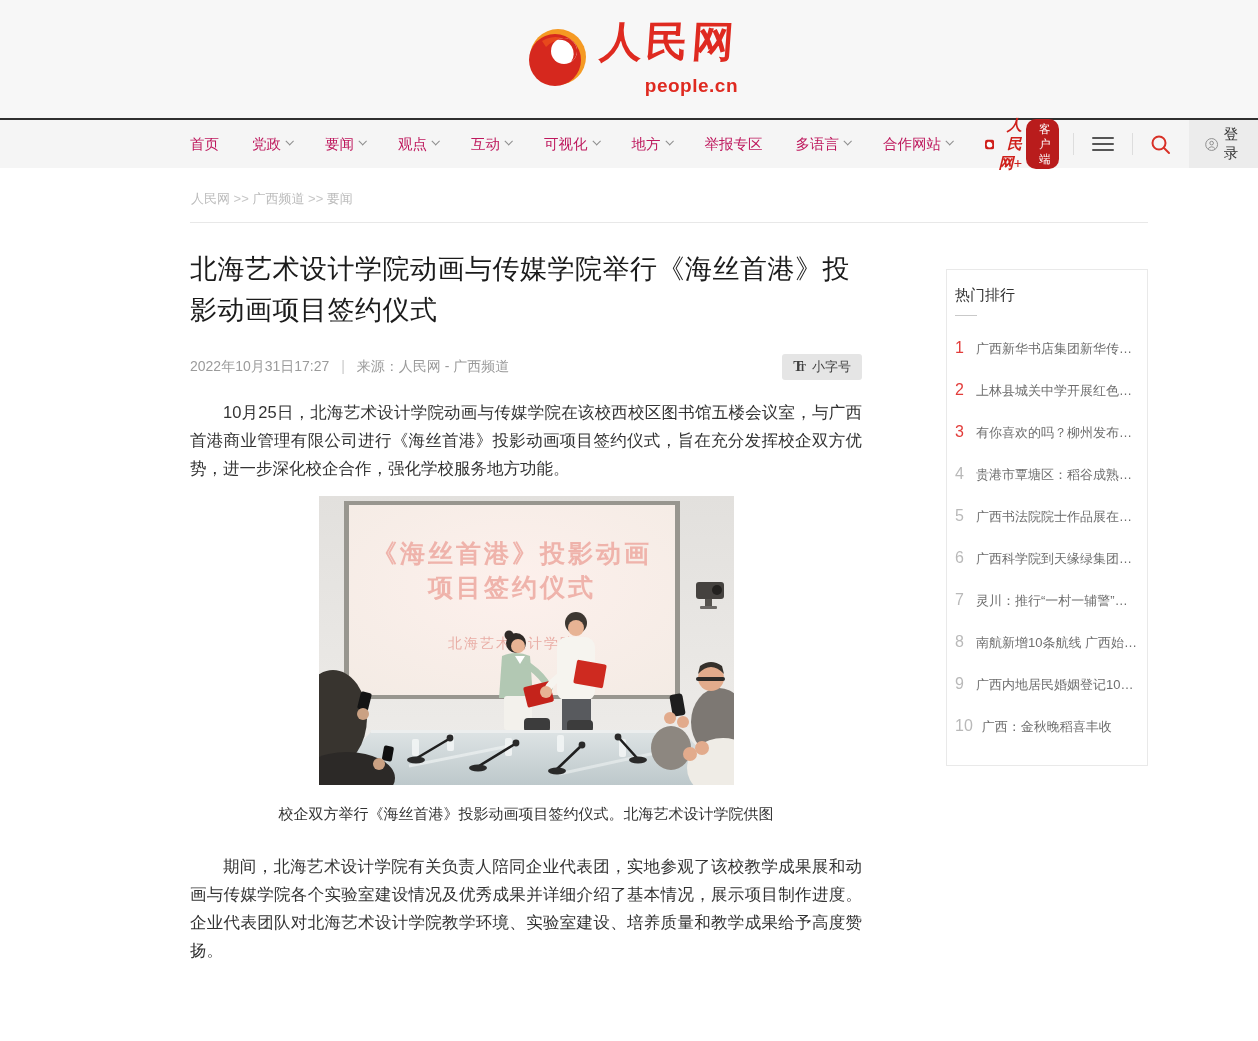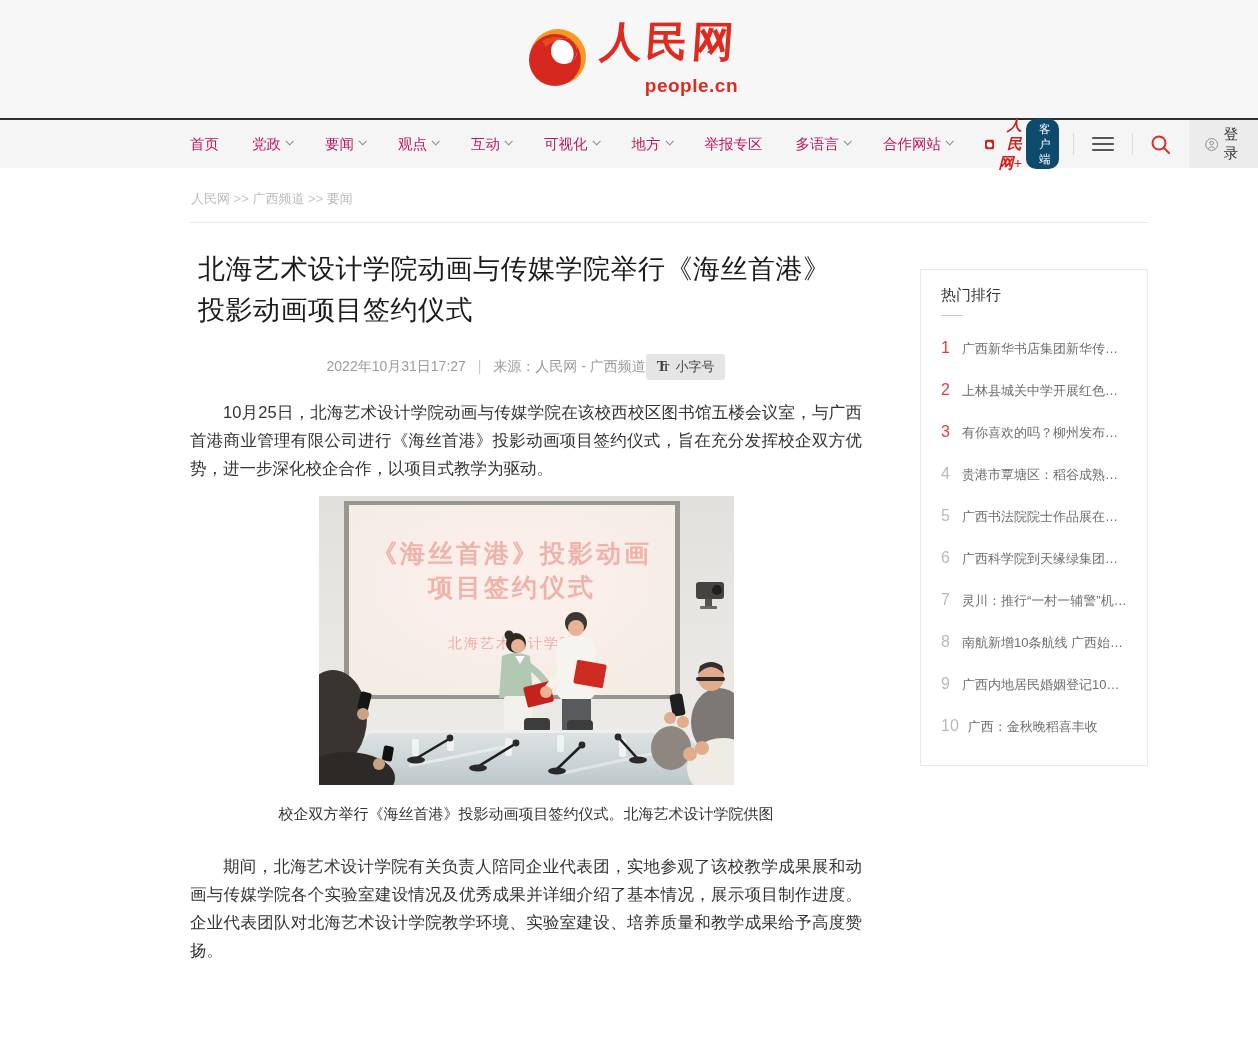--- a/index.html
+++ b/index.html
@@ -24,48 +24,48 @@
   .logo-en { font-size:19px; font-weight:bold; color:#df2a20; letter-spacing:.5px; margin-top:12px; }
   
   .main-nav { height:48px; background:#f5f5f5; }
   .nav-inner { margin-left:190px; width:958px; height:100%; display:flex; justify-content:space-between; align-items:stretch; }
   .nav-items { display:flex; align-items:center; }
   .nav-item { display:flex; align-items:center; gap:5px; margin-right:33px; font-size:14.5px; color:#be185d; cursor:pointer; text-decoration:none; white-space:nowrap; }
   .caret { width:6px; height:6px; border-right:1.5px solid #8e8e8e; border-bottom:1.5px solid #8e8e8e; transform:rotate(45deg) translateY(-1px); margin-top:-4px; }
   .nav-right { display:flex; align-items:center; }
   .plus-badge { display:flex; align-items:center; gap:4px; margin-right:14px; cursor:pointer;text-align:right; }
   .plus-name { color:#cf1f1a; font-weight:bold; font-style:italic; font-size:15px; font-family:"Liberation Serif",serif; }
-  .plus-client { background:#0c4a6e; color:#fff; font-size:11.5px; padding:2.5px 9px; border-radius:10px; }
+  .plus-client { background:#b91c1c; color:#fff; font-size:11.5px; padding:2.5px 9px; border-radius:10px; }
   .vsep { width:1px; height:22px; background:#ddd; }
   .icon-btn { padding:0 18px; display:flex; align-items:center; height:100%; cursor:pointer; }
   .hamburger { width:22px; }
   .hamburger span { display:block; height:2px; background:#555; margin:4px 0; border-radius:1px; }
   .login-area { background:#ececec; height:100%; display:flex; align-items:center; gap:5px; padding:0 16px; font-size:14.5px; color:#333; cursor:pointer; }
   
   .page { width:958px; margin-left:190px; padding-top:16px; background:#fff; }
   .breadcrumb { color:#bcbcbc; font-size:13px; padding:6px 0 14px 1px; }
   .crumb { color:#bcbcbc; cursor:pointer; text-decoration:none; }
   .crumb-sep { color:#c6c6c6; }
   .rule { border-top:1px solid #e8e8e8; }
   .content-row { display:flex; justify-content:space-between; align-items:flex-start; }
   
   article { width:672px; }
-  .title { font-size:27px; line-height:1.5; color:#1b1b1b; font-weight:500; margin:26px 8px 24px; letter-spacing:.5px; }
-  .meta-row { display:flex; justify-content:center; align-items:center; margin-bottom:18px; }
+  .title { font-size:27px; line-height:1.5; color:#1b1b1b; font-weight:500; margin:26px 0 24px; letter-spacing:.5px; }
+  .meta-row { display:flex; justify-content:space-between; align-items:center; margin-bottom:18px; }
   .meta-left { color:#9b9b9b; font-size:14px; }
   .meta-sep { margin:0 8px; color:#c9c9c9; }
   .font-pill { background:#e5e5e5; border-radius:3px; padding:4px 11px; display:flex; align-items:baseline; gap:6px; color:#3f3f3f; font-size:13px; cursor:pointer; }
   .t1 { font-size:15px; font-weight:bold; font-family:"Liberation Serif",serif; }
   .t2 { font-size:10px; font-weight:bold; font-family:"Liberation Serif",serif; margin-left:-4px; }
   .para { font-size:16.5px; line-height:28px; color:#333; text-indent:2em; text-align:justify; margin:0 0 14px; }
   .photo-wrap { width:415px; margin:8px auto 0; }
   .photo-wrap svg { display:block; }
   .caption { text-align:center; font-size:15px; color:#333; margin:20px 0 28px; }
   
-  aside { width:228px; border:1px solid #e9e9e9; margin-top:46px; padding:16px 20px 6px; }
+  aside { width:202px; border:1px solid #e9e9e9; margin-top:46px; padding:16px 8px 6px; }
   .hot-head { font-size:15px; color:#333; }
   .hot-underline { width:22px; height:1px; background:#c9c9c9; margin:10px 0 2px; }
   .hot-item { display:flex; align-items:baseline; gap:9px; margin:23px 0; cursor:pointer; }
   .hot-rank { font-size:16px; color:#b9b9b9; flex:0 0 auto; min-width:12px; }
   .hot-rank.top { color:#e23c3a; }
   .hot-item-title { font-size:13px; color:#6e6e6e; white-space:nowrap; overflow:hidden; text-overflow:ellipsis; flex:1; }
 </style>
 </head>
 <body>
 
@@ -180,21 +180,21 @@
           <span class="meta-sep">|</span>
           <span>来源：人民网 - 广西频道</span>
         </div>
         <div class="font-pill">
           <span><span class="t1">T</span><span class="t2">T</span></span>
           <span>小字号</span>
         </div>
       </div>
 
       <div>
-          <p class="para">10月25日，北海艺术设计学院动画与传媒学院在该校西校区图书馆五楼会议室，与广西首港商业管理有限公司进行《海丝首港》投影动画项目签约仪式，旨在充分发挥校企双方优势，进一步深化校企合作，以项目式教学为驱动。</p>
+          <p class="para">10月25日，北海艺术设计学院动画与传媒学院在该校西校区图书馆五楼会议室，与广西首港商业管理有限公司进行《海丝首港》投影动画项目签约仪式，旨在充分发挥校企双方优势，进一步深化校企合作，强化学校服务地方功能。</p>
         </div>
 
       <div class="photo-wrap">
         <svg viewBox="0 0 415 289" width="415" height="289">
           <defs>
             <linearGradient id="wall" x1="0" y1="0" x2="0" y2="1">
               <stop offset="0" stop-color="#e2e0dd"></stop>
                 <stop offset="1" stop-color="#efedea"></stop>
             </linearGradient>
             <radialGradient id="scr" cx="0.5" cy="0.42" r="0.8">

